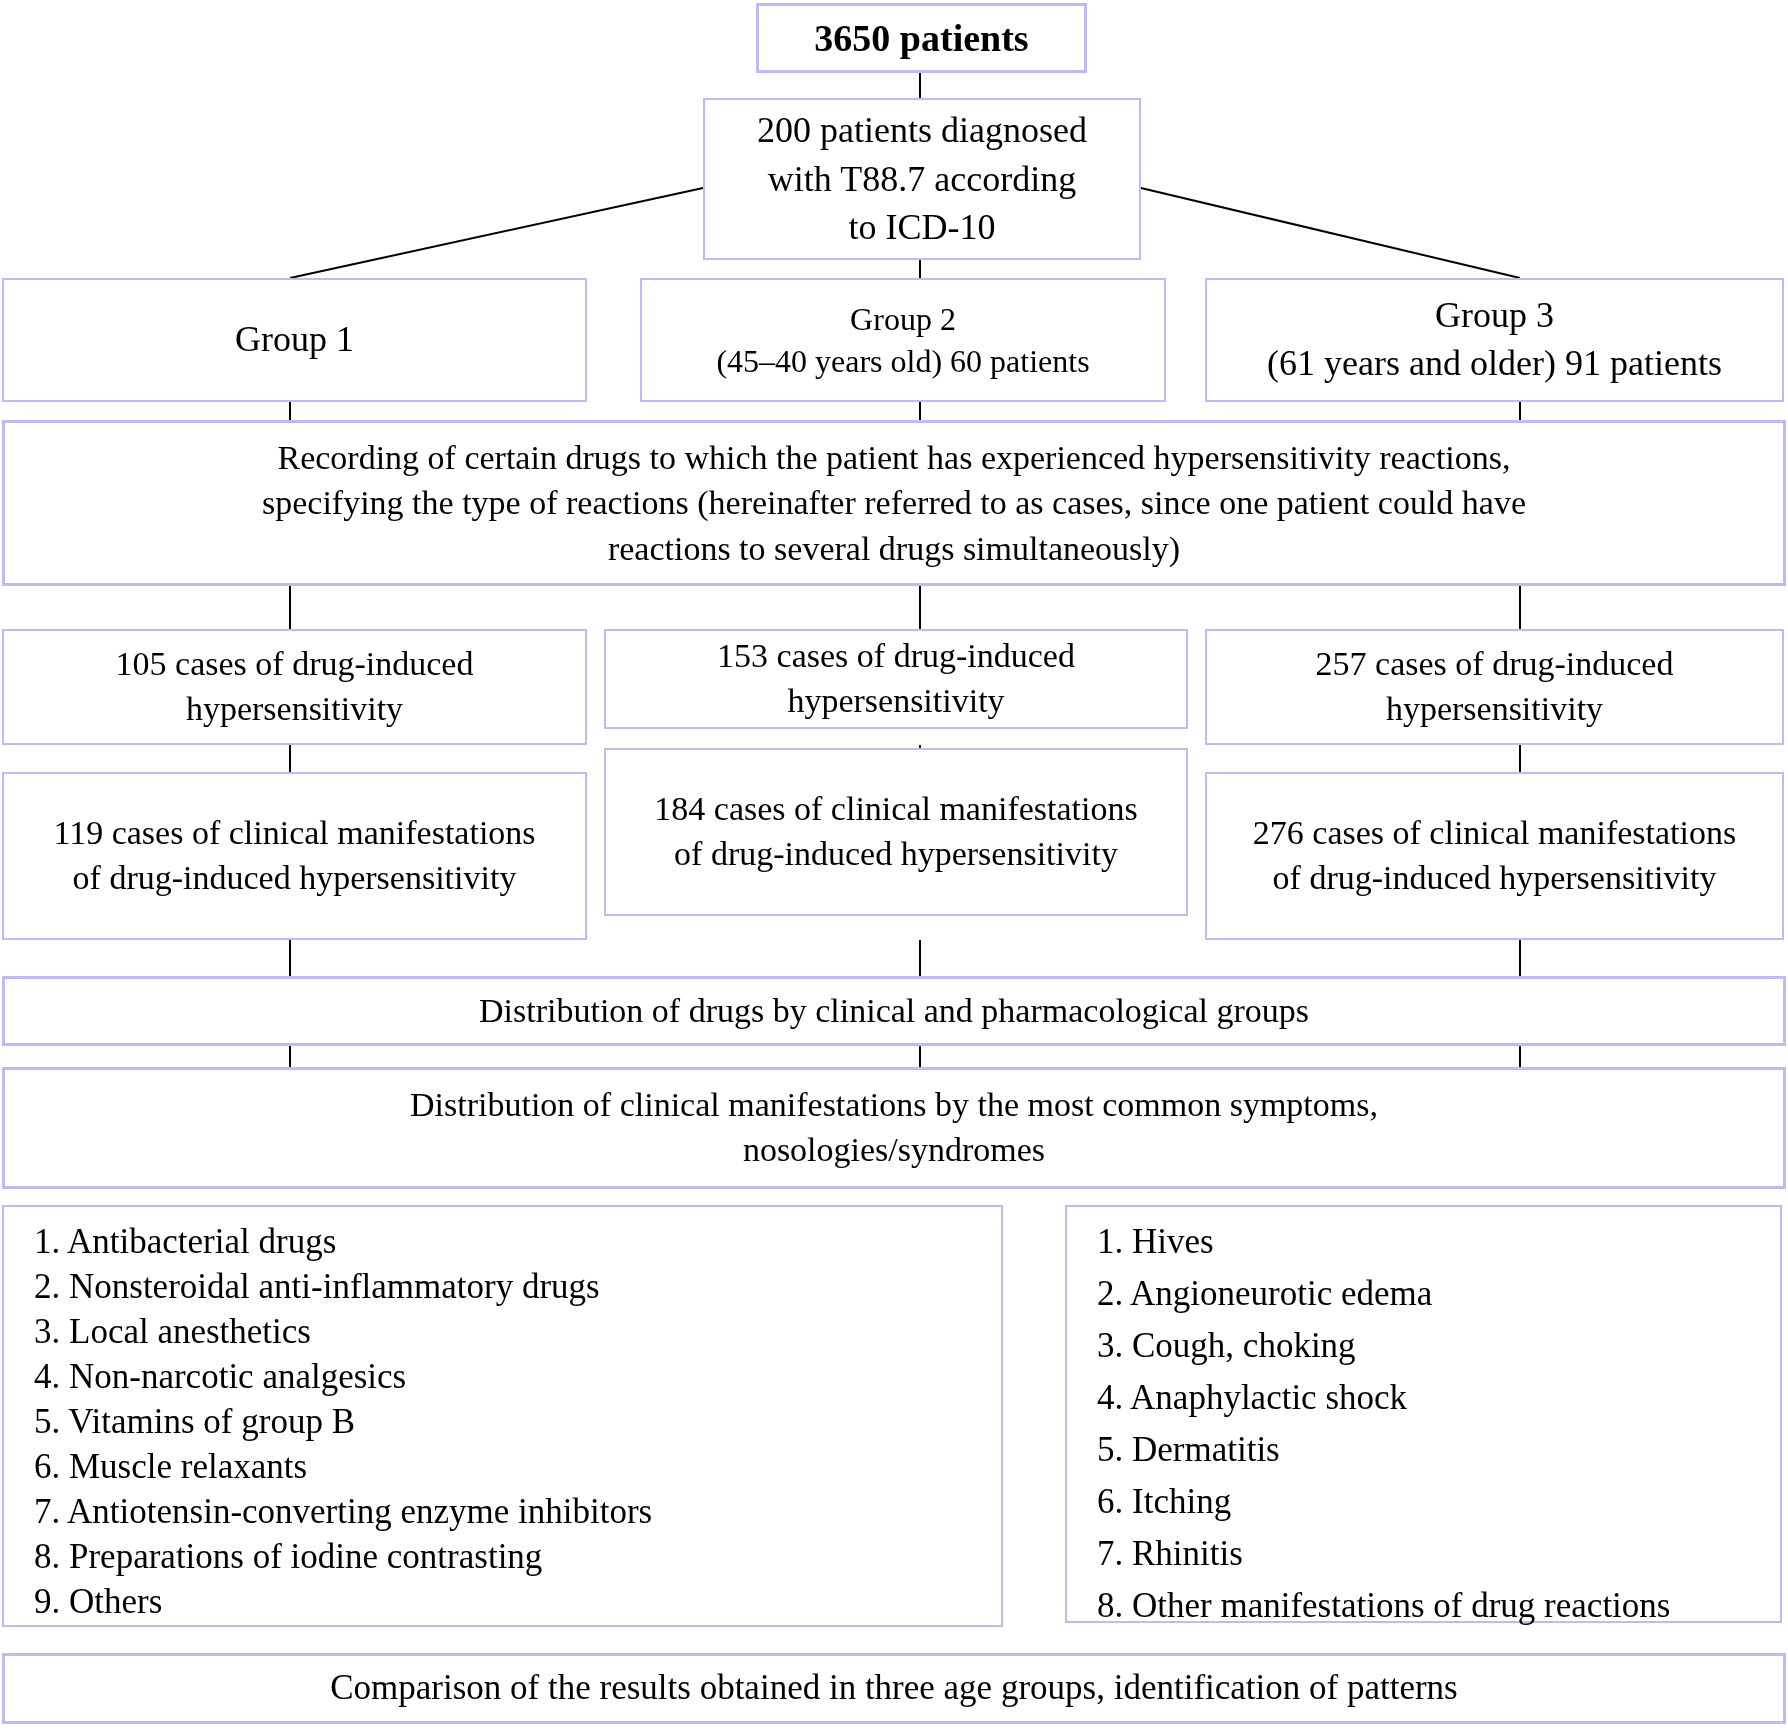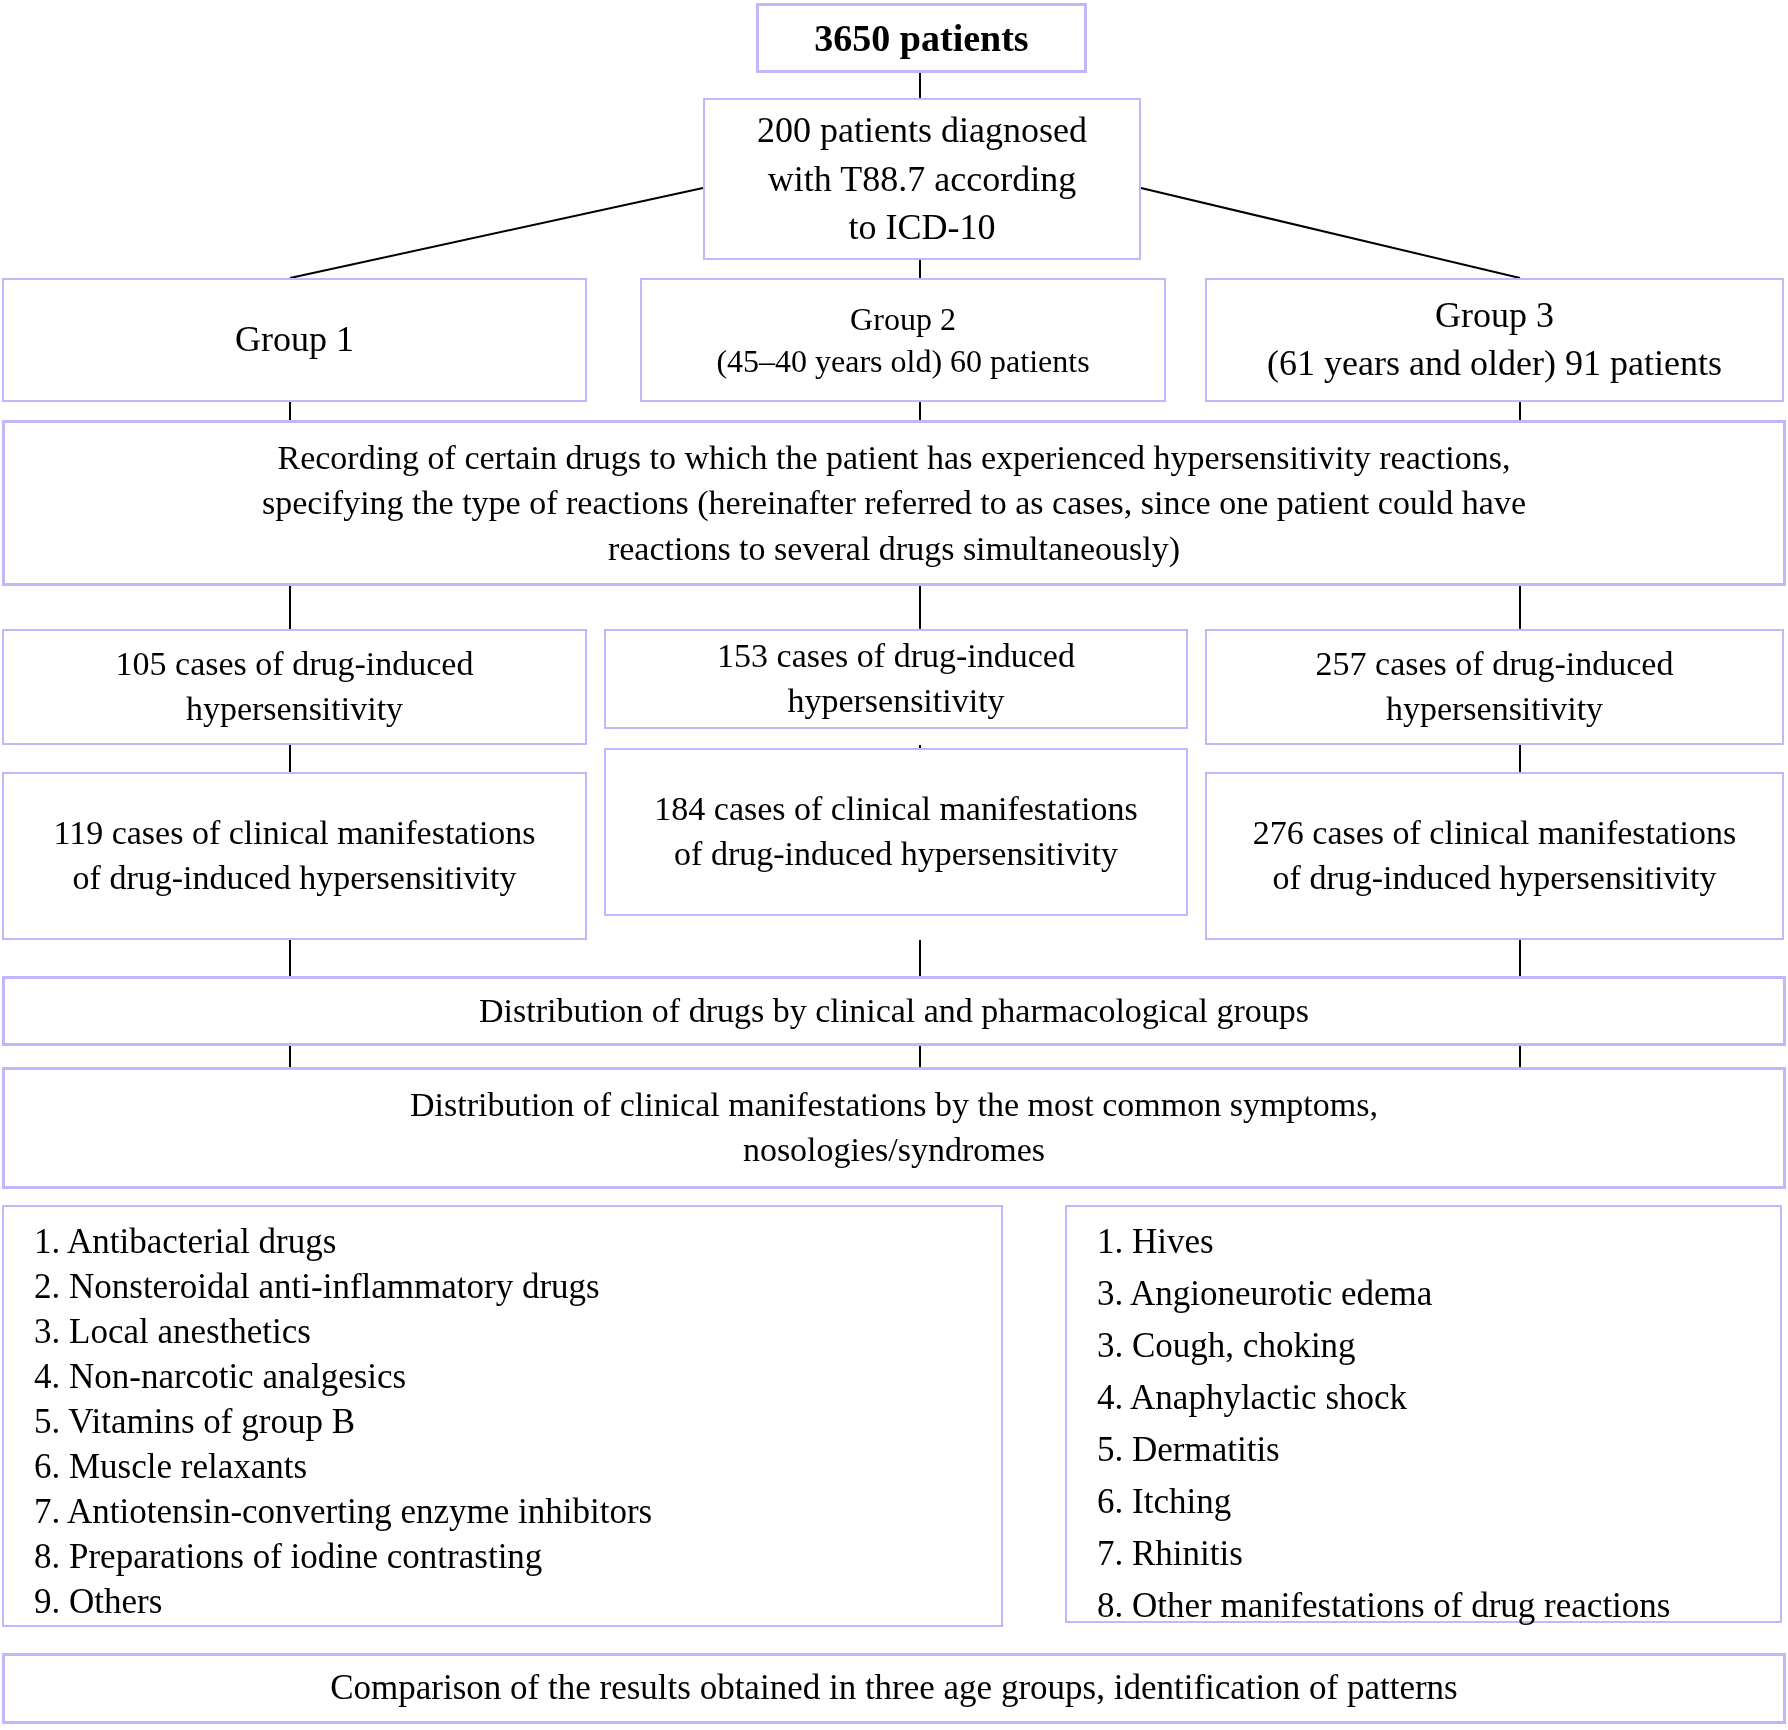--- a/index.html
+++ b/index.html
@@ -183,21 +183,21 @@
     <span class="list-item">4. Non-narcotic analgesics</span>
     <span class="list-item">5. Vitamins of group B</span>
     <span class="list-item">6. Muscle relaxants</span>
     <span class="list-item">7. Antiotensin-converting enzyme inhibitors</span>
     <span class="list-item">8. Preparations of iodine contrasting</span>
     <span class="list-item">9. Others</span>
   </div>
 
   <div class="box b-list b-l2">
     <span class="list-item">1. Hives</span>
-    <span class="list-item">3. Angioneurotic edema</span>
+    <span class="list-item">2. Angioneurotic edema</span>
     <span class="list-item">3. Cough, choking</span>
     <span class="list-item">4. Anaphylactic shock</span>
     <span class="list-item">5. Dermatitis</span>
     <span class="list-item">6. Itching</span>
     <span class="list-item">7. Rhinitis</span>
     <span class="list-item">8. Other manifestations of drug reactions</span>
   </div>
 
   <div class="box b-cmp">
     <span>Comparison of the results obtained in three age groups, identification of patterns</span>

